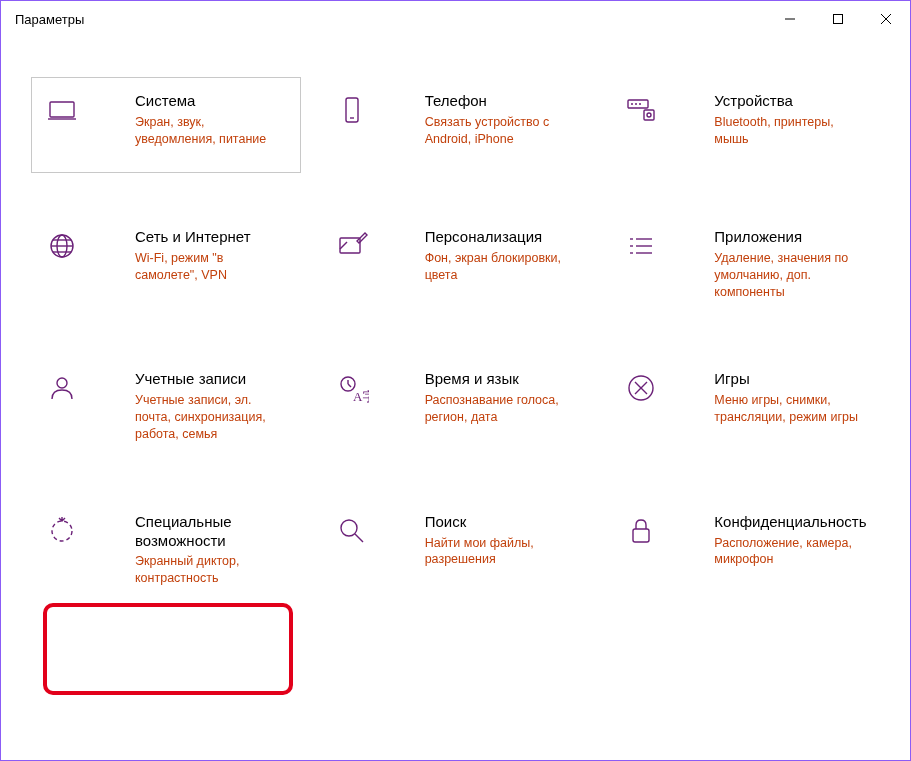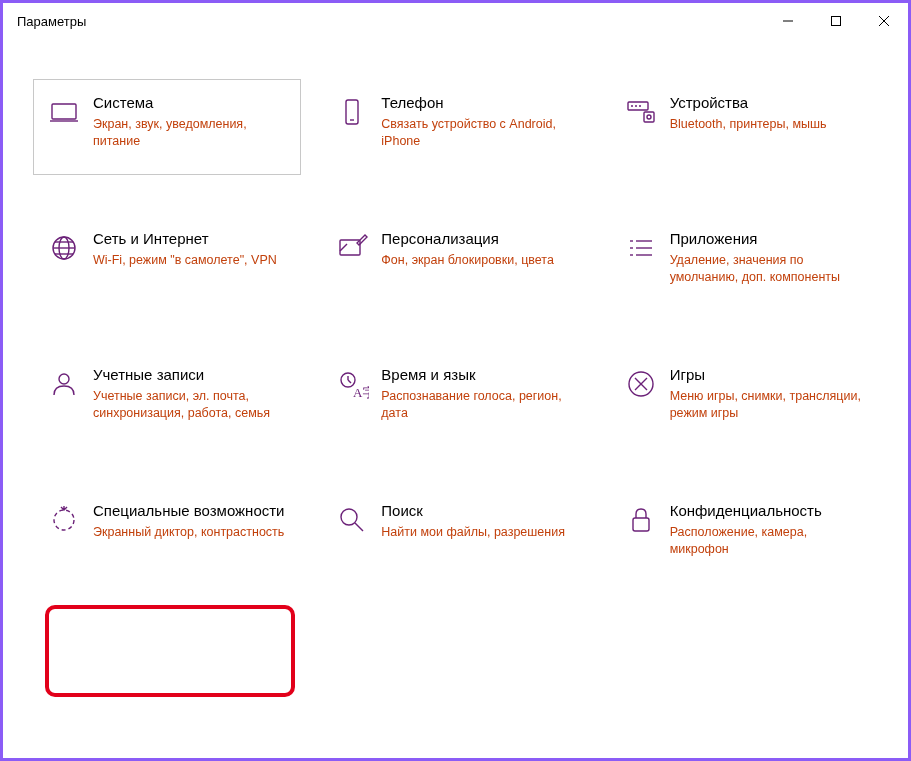--- a/index.html
+++ b/index.html
@@ -7,21 +7,21 @@
     padding: 0;
     font-family: "Segoe UI", Tahoma, sans-serif;
     background: #ffffff;
     color: #000;
     font-size: 14px;
   }
   .window {
     width: 911px;
     height: 761px;
     box-sizing: border-box;
-    border: 3px solid #8b5cf6;
+    border: 1px solid #8b5cf6;
     background: #fff;
     position: relative;
   }
   .titlebar {
     height: 36px;
     display: flex;
     align-items: center;
     justify-content: space-between;
     padding: 0 0 0 14px;
     font-size: 13px;
@@ -82,20 +82,21 @@
     text-decoration: underline;
   }
   .tile .icon svg {
     stroke: #6b2178;
     fill: none;
     stroke-width: 1.4;
   }
   .tile .txt {
     flex: 1;
     padding-top: 0px;
+    margin-left: 44px;
   }
   .tile .label {
     font-size: 15px;
     color: #000;
     line-height: 1.25;
     margin-bottom: 3px;
   }
   .tile .desc {
     font-size: 12.5px;
     color: #c2410c;

